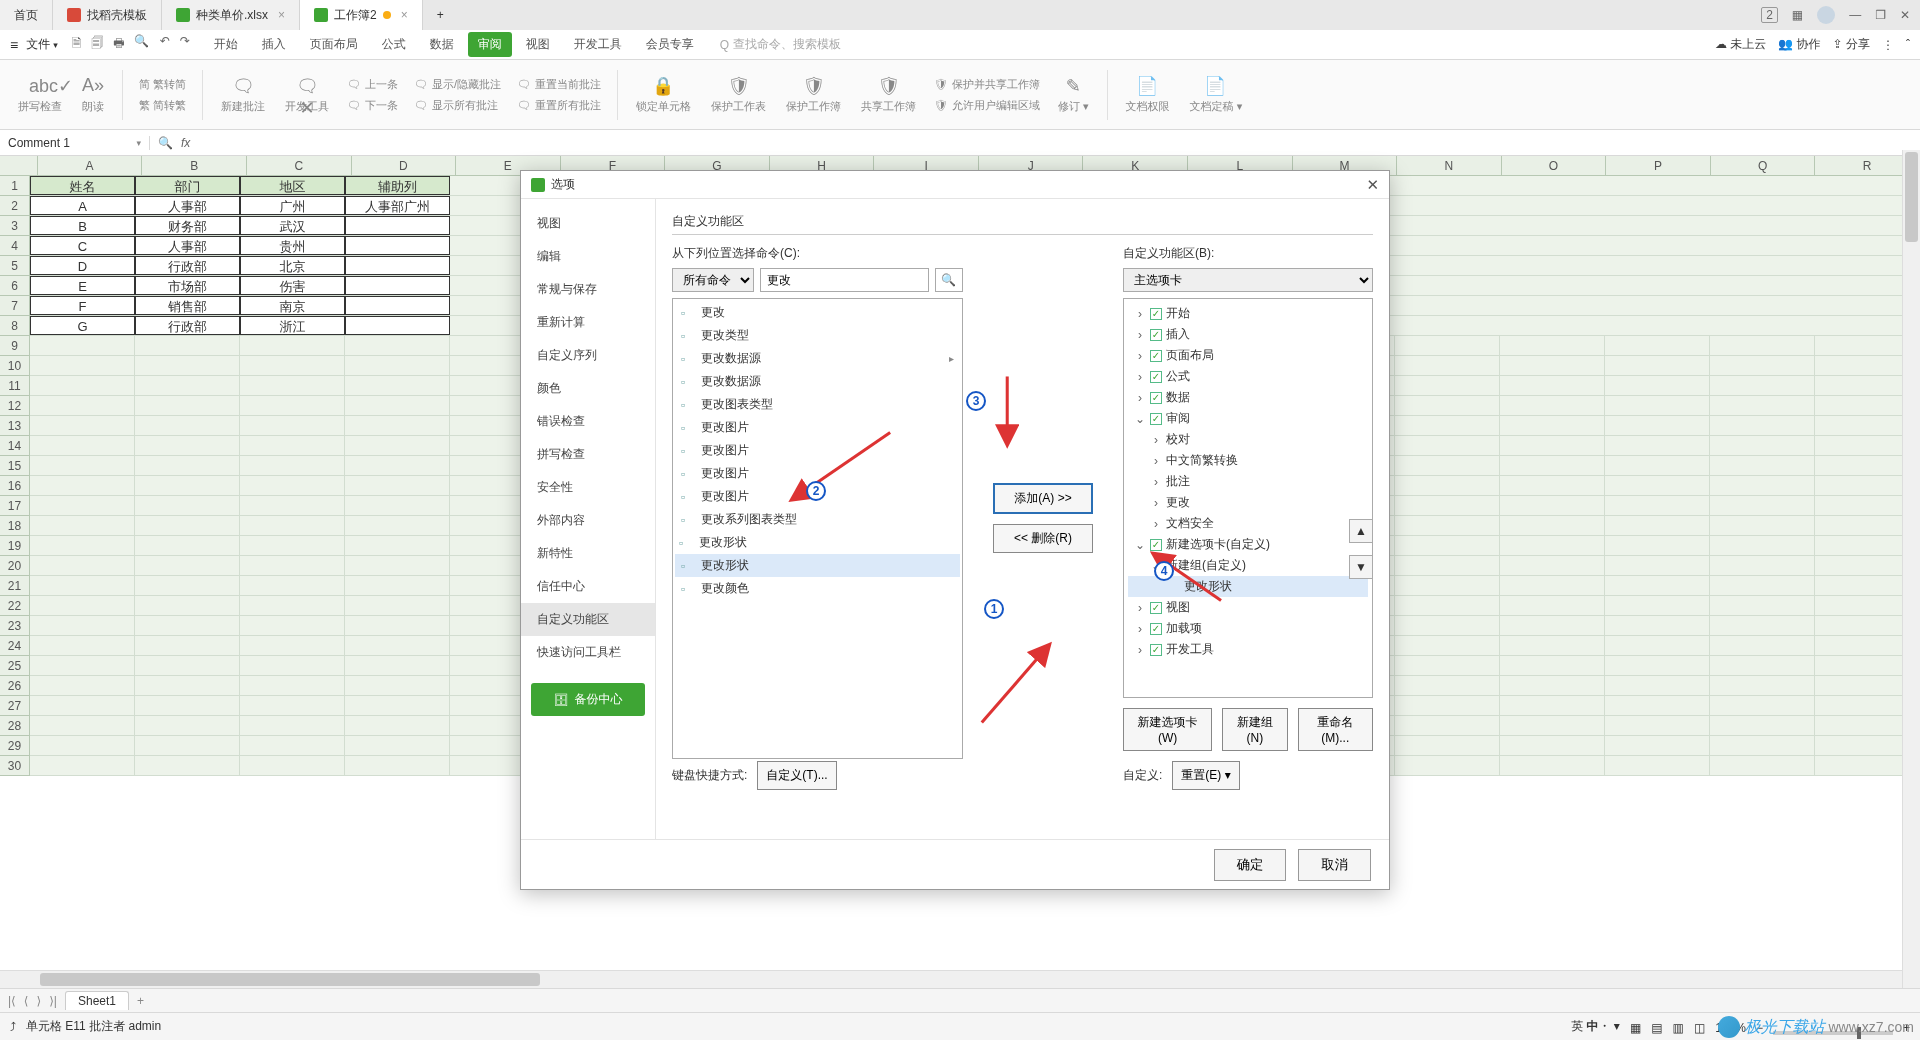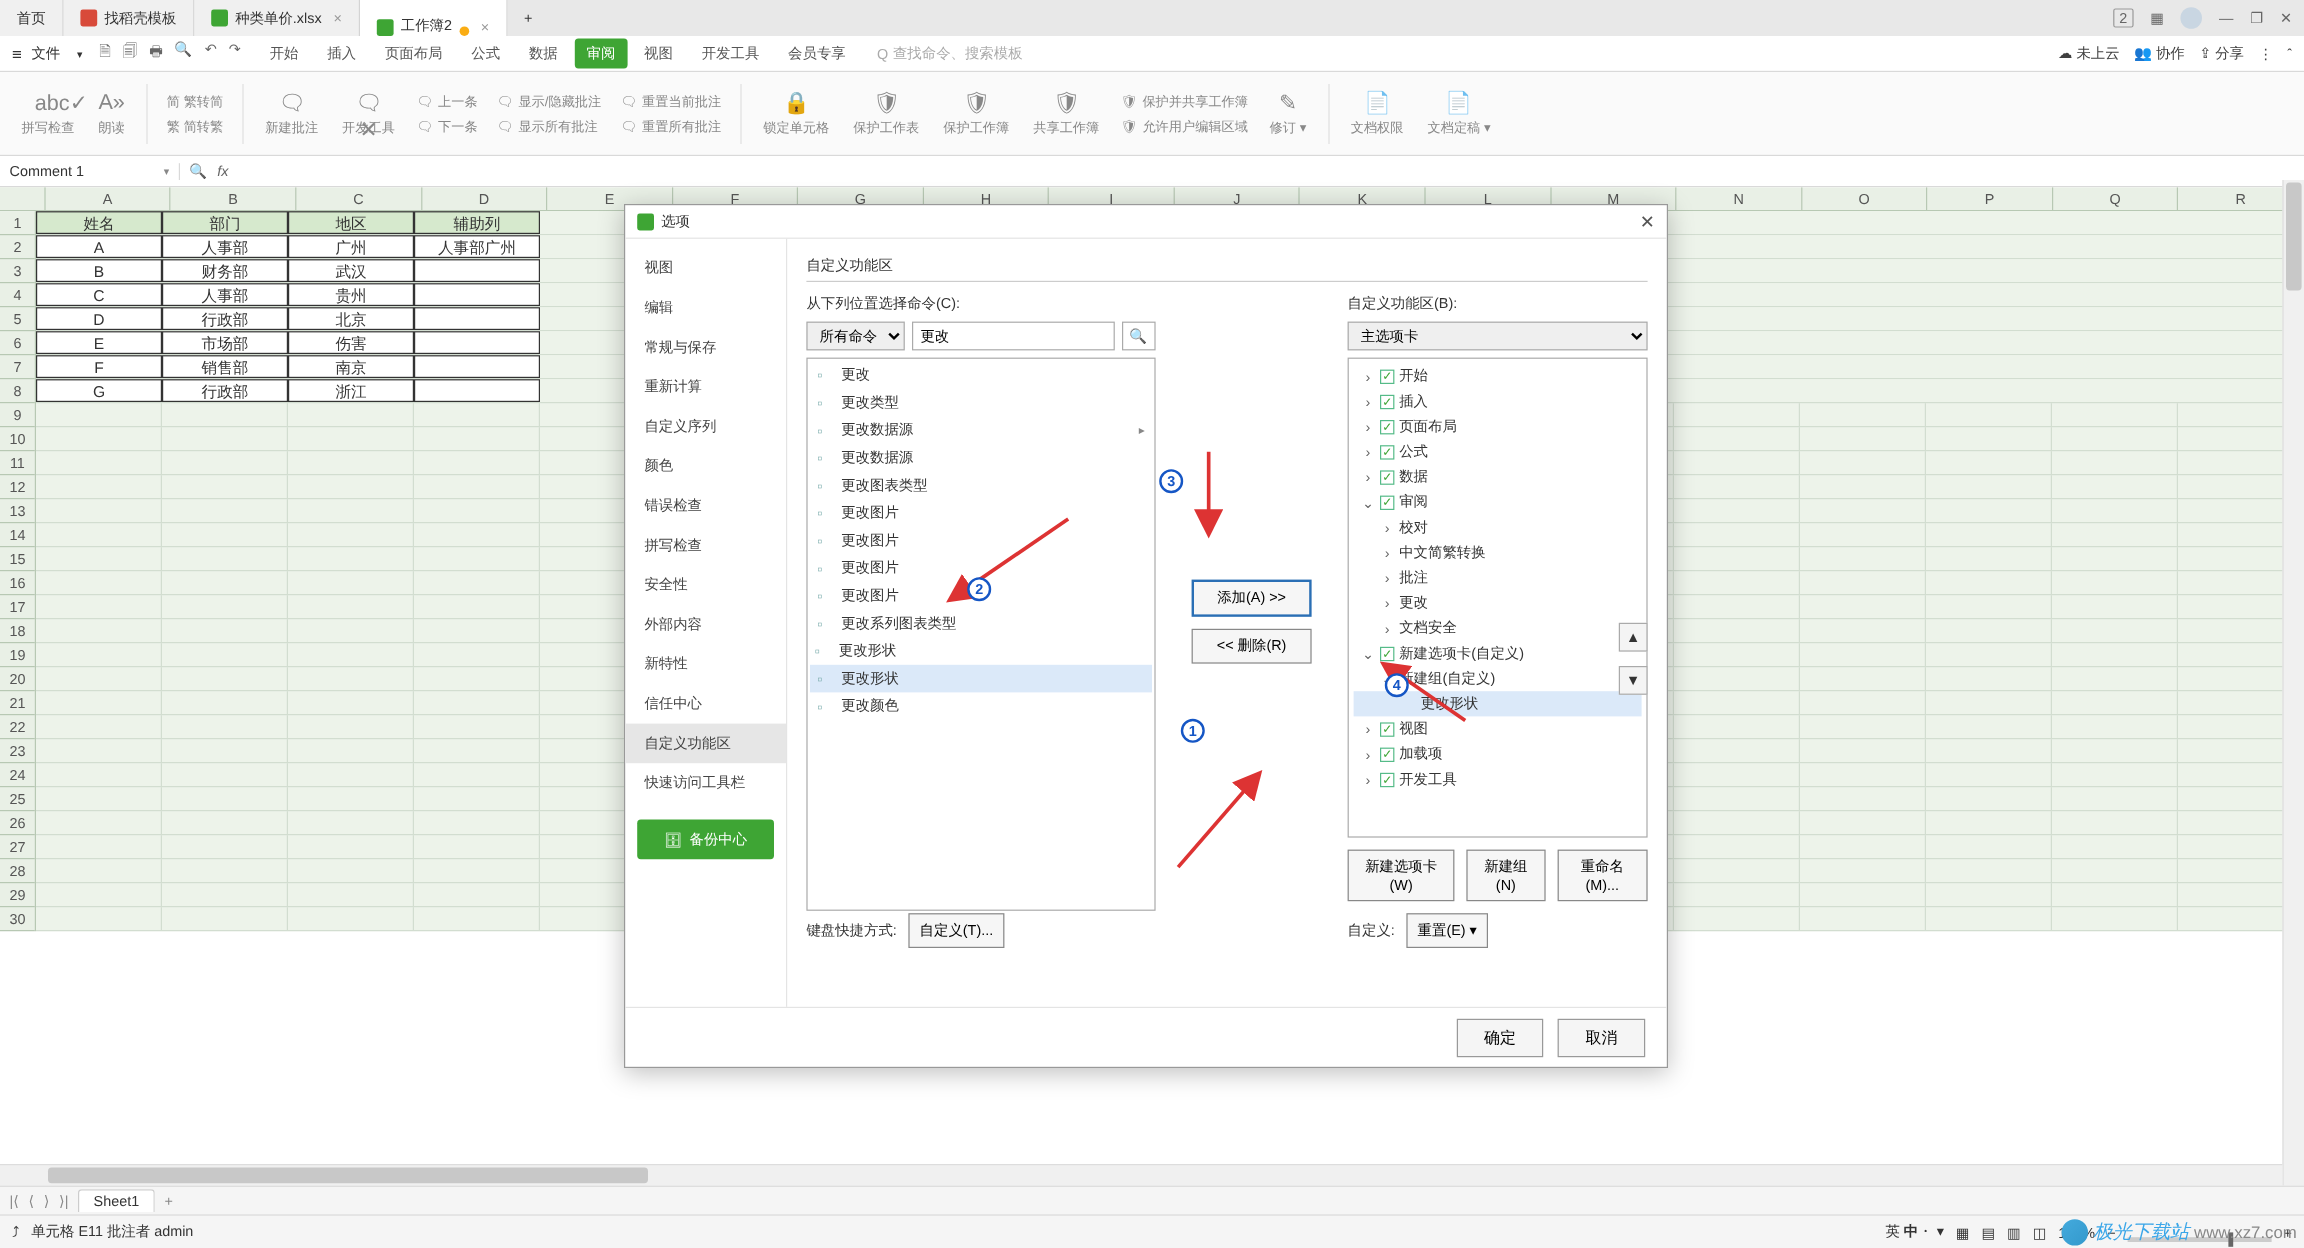--- a/index.html
+++ b/index.html
@@ -1,33 +1,33 @@
 <!DOCTYPE html>
 <html><head>
 <meta charset="utf-8">
 <style>
 * { box-sizing: border-box; margin: 0; padding: 0; font-family: "Microsoft YaHei", Arial, sans-serif; }
 body { background: #fff; font-size: 12px; color: #333; overflow: hidden; width: 1920px; height: 1040px; position: relative; }
 
 
 .titlebar { height: 30px; background: #e8e8e8; display: flex; align-items: center; }
 .tab { height: 30px; padding: 0 14px; display: flex; align-items: center; gap: 6px; border-right: 1px solid #d4d4d4; background: #f0f0f0; cursor: pointer; position: relative; }
-.tab.active { background: #fff; align-items: flex-end; }
+.tab.active { background: #fff; }
 .tab .dot { width: 8px; height: 8px; border-radius: 50%; background: #faad14; }
 .tab .close { color: #999; margin-left: 4px; }
 .titlebar-right { margin-left: auto; display: flex; gap: 14px; padding-right: 10px; align-items: center; color: #666; }
 .logo-red { width:14px; height:14px; background:#d84a3a; border-radius:2px; display:inline-block;}
 .logo-green { width:14px; height:14px; background:#3ea534; border-radius:2px; display:inline-block;}
 
 
 .menubar { height: 30px; background: #fff; border-bottom: 1px solid #d9d9d9; display: flex; align-items: center; padding: 0 10px; gap: 4px; }
 .menu-item { padding: 4px 10px; cursor: pointer; color: #555; }
 .menu-item.active { background: #3ea534; color: #fff; border-radius: 3px; }
 .hamburger { font-size: 14px; margin-right: 4px; cursor:pointer;}
-.file-btn { display:flex; align-items:center; gap:14px; cursor:pointer;}
+.file-btn { display:flex; align-items:center; gap:3px; cursor:pointer;}
 .menubar .icons { display:flex; gap:10px; margin:0 10px; color:#666;}
 .menubar-right { margin-left:auto; display:flex; gap:12px; align-items:center; color:#404040;}
 .search-hint { color:#aaa; }
 
 
 .ribbon { height: 70px; background: #fafafa; border-bottom: 1px solid #d9d9d9; display: flex; align-items: center; padding: 0 12px; gap: 8px; }
 .ribbon-group { display:flex; flex-direction:column; align-items:center; justify-content:center; gap:2px; padding:0 6px; color:#888; font-size:11px;}
 .ribbon-sep { width:1px; height:50px; background:#e0e0e0; margin:0 4px;}
 .ribbon-ico { width:22px; height:22px; display:block; color:#888; font-size:18px; text-align:center;}
 .ribbon-stack { display:flex; flex-direction:column; gap:4px; font-size:11px; color:#888;}

